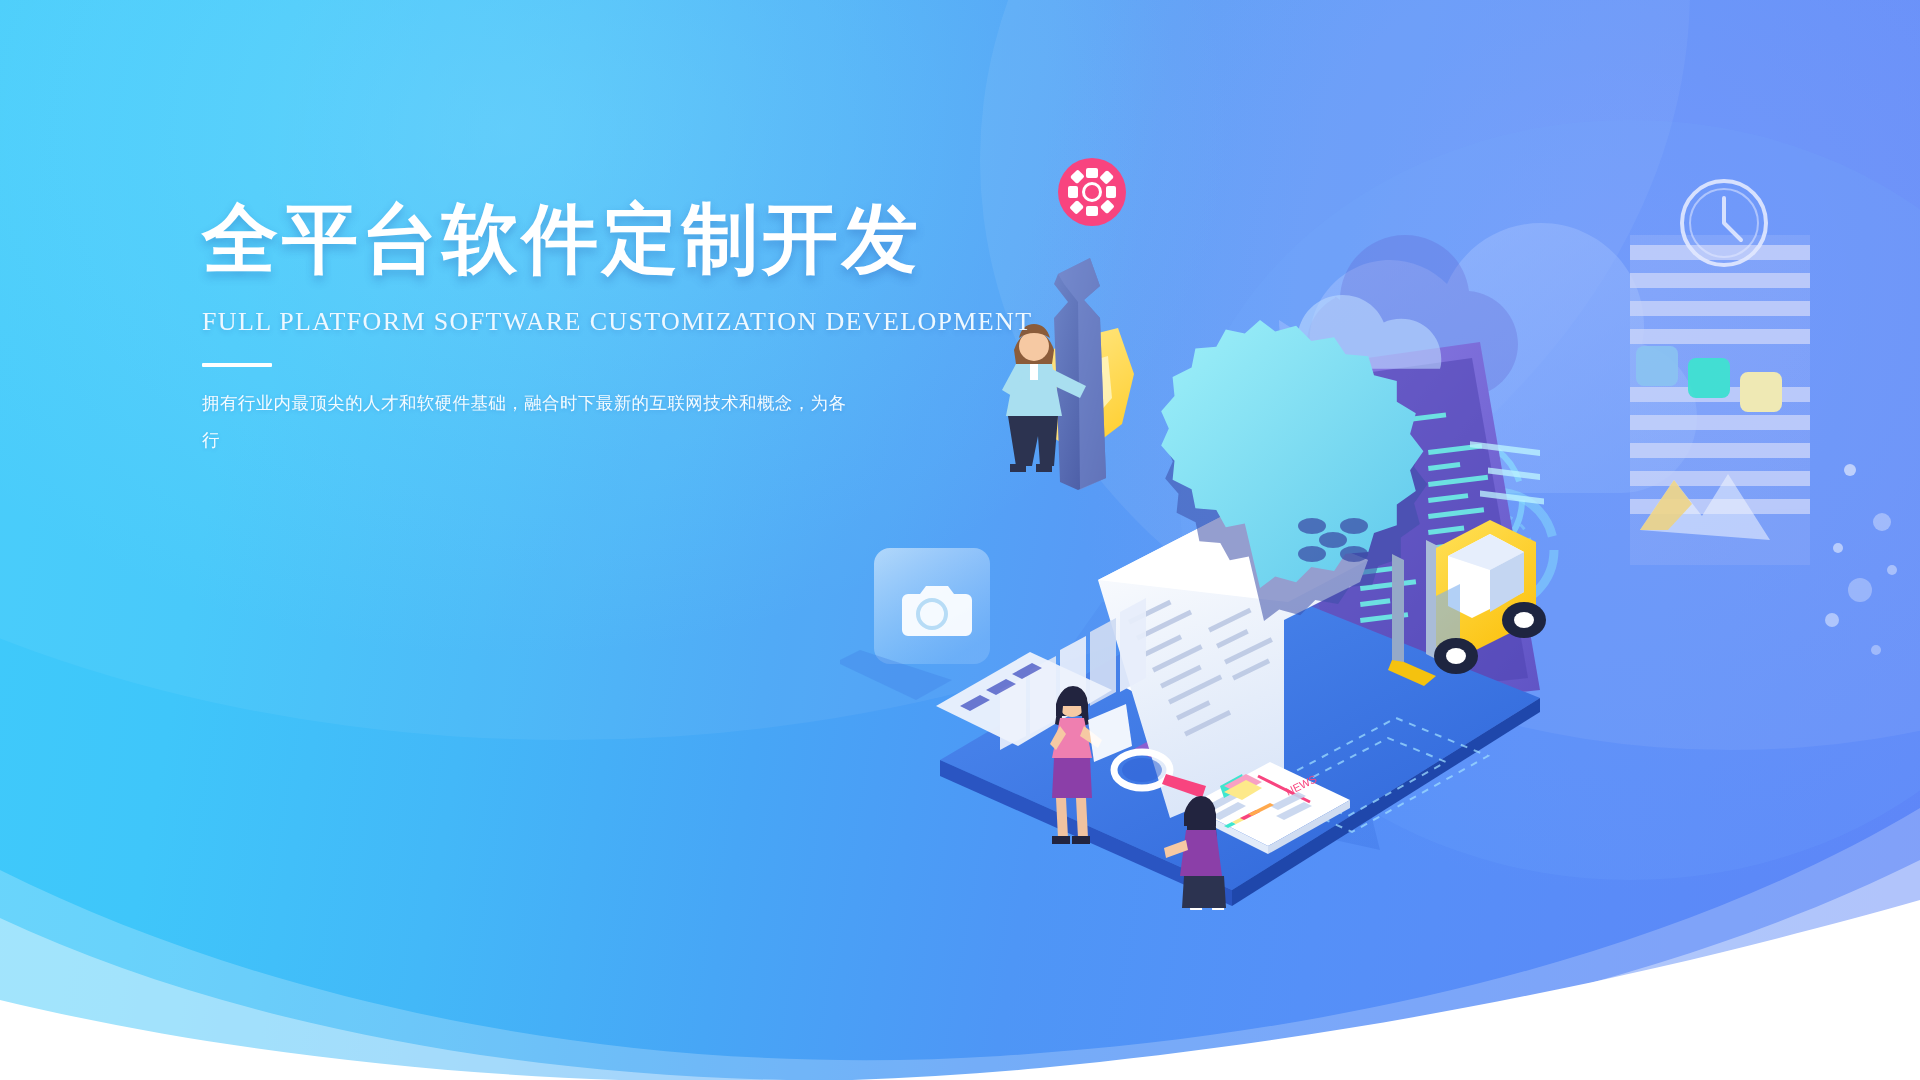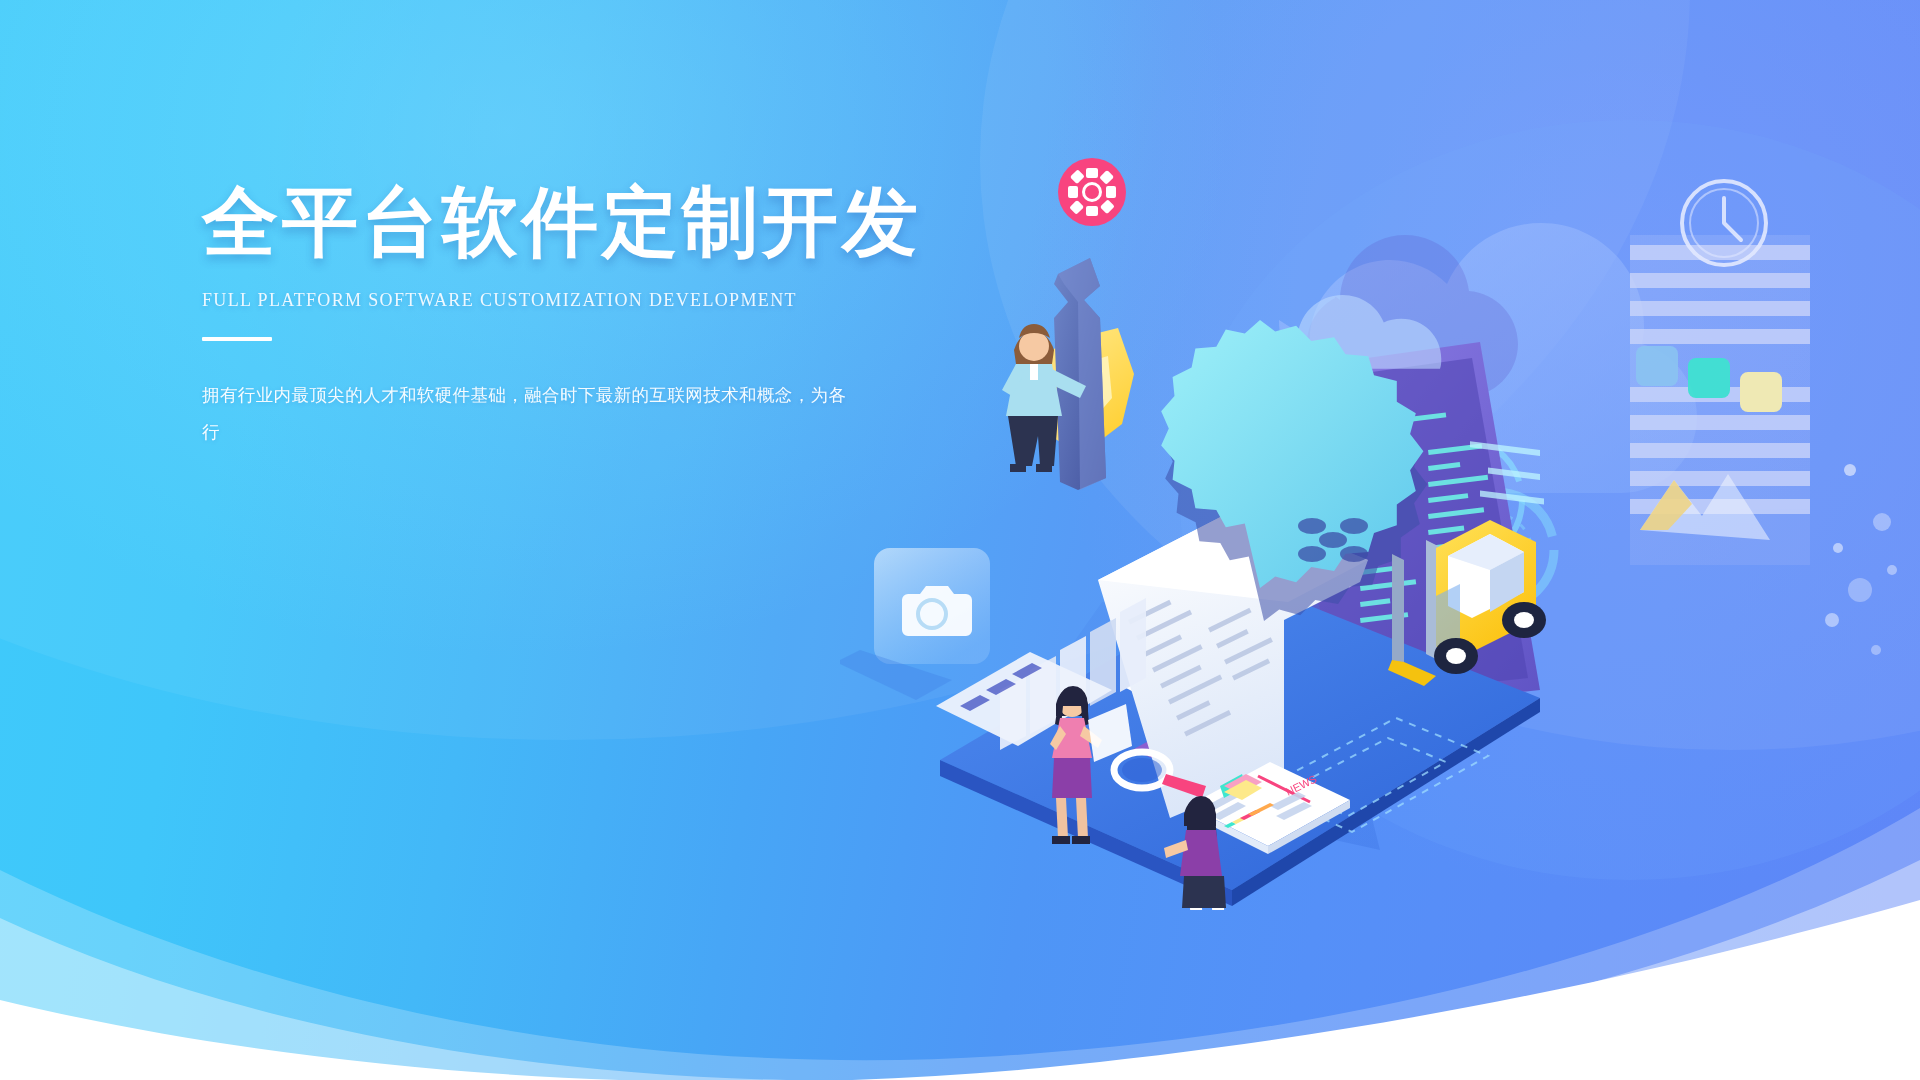--- a/index.html
+++ b/index.html
@@ -50,49 +50,49 @@
     width:900px; height:760px; border-radius:50%;
     background:rgba(120,180,255,.14);
   }
 
   
   .waves { position:absolute; left:0; bottom:0; width:1920px; height:330px; }
   .waves svg { display:block; width:1920px; height:330px; }
 
   
   .copy {
-    position:absolute; left:202px; top:179px; width:700px;
+    position:absolute; left:202px; top:196px; width:700px;
     z-index:6;
   }
   .headline {
     font-size:76px;
     font-weight:bold;
     letter-spacing:4px;
     color:#ffffff;
     line-height:1.12;
     text-shadow:0 5px 10px rgba(25,80,170,.30);
     white-space:nowrap;
   }
   .subhead {
     margin-top:26px;
     font-family:"Liberation Serif", serif;
-    font-size:18px;
+    font-size:26px;
     letter-spacing:1.35px;
     color:#eef8ff;
     text-shadow:0 2px 5px rgba(25,80,170,.22);
     white-space:nowrap;
   }
   .rule {
     margin-top:26px;
     width:70px; height:4px;
     background:#ffffff;
     border-radius:1px;
   }
   .body-copy {
-    margin-top:36px;
+    margin-top:18px;
     width:650px;
     font-size:17.5px;
     line-height:2.08;
     color:#f4fbff;
     letter-spacing:.4px;
     text-shadow:0 1px 4px rgba(25,80,170,.18);
   }
   .body-copy p { margin:0; }
 
   

